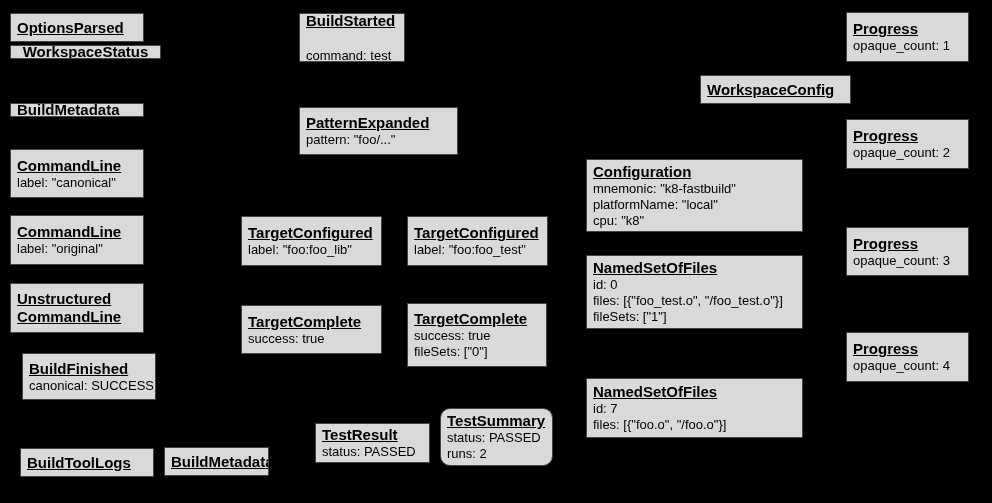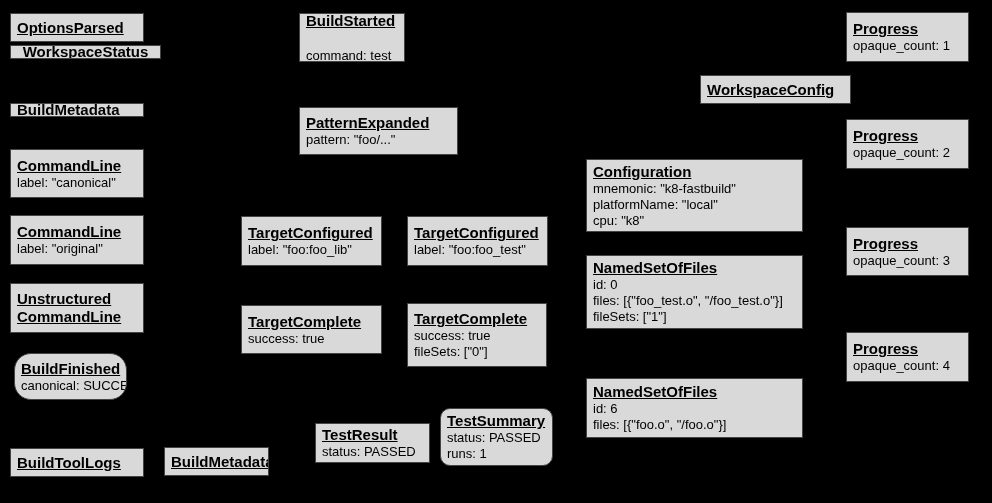--- a/index.html
+++ b/index.html
@@ -58,25 +58,25 @@
       <div class="node-line">label: "canonical"</div>
     </div>
     <div class="node" style="left: 10px; top: 215px; width: 134px; height: 50px;">
       <div class="node-title">CommandLine</div>
       <div class="node-line">label: "original"</div>
     </div>
     <div class="node" style="left: 10px; top: 283px; width: 134px; height: 50px;">
       <div class="node-title">Unstructured</div>
       <div class="node-title">CommandLine</div>
     </div>
-    <div class="node" style="left: 14px; top: 353px; width: 113px; height: 47px; border-radius: 17px;">
+    <div class="node" style="left: 22px; top: 353px; width: 134px; height: 47px;">
       <div class="node-title">BuildFinished</div>
       <div class="node-line">canonical: SUCCESS</div>
     </div>
-    <div class="node" style="left: 10px; top: 448px; width: 134px; height: 29px;">
+    <div class="node" style="left: 20px; top: 448px; width: 134px; height: 29px;">
       <div class="node-title">BuildToolLogs</div>
     </div>
     <div class="node" style="left: 299px; top: 13px; width: 106px; height: 49px; gap: 18px;">
       <div class="node-title">BuildStarted</div>
       <div class="node-line">command: test</div>
     </div>
     <div class="node" style="left: 299px; top: 107px; width: 159px; height: 48px;">
       <div class="node-title">PatternExpanded</div>
       <div class="node-line">pattern: "foo/..."</div>
     </div>
@@ -97,21 +97,21 @@
       <div class="node-line">success: true</div>
       <div class="node-line">fileSets: ["0"]</div>
     </div>
     <div class="node" style="left: 315px; top: 423px; width: 115px; height: 40px; justify-content: center;">
       <div class="node-title">TestResult</div>
       <div class="node-line">status: PASSED</div>
     </div>
     <div class="node" style="left: 440px; top: 408px; width: 113px; height: 58px; border-radius: 10px;">
       <div class="node-title">TestSummary</div>
       <div class="node-line">status: PASSED</div>
-      <div class="node-line">runs: 1</div>
+      <div class="node-line">runs: 2</div>
     </div>
     <div class="node" style="left: 164px; top: 447px; width: 105px; height: 29px;">
       <div class="node-title">BuildMetadata</div>
     </div>
     <div class="node" style="left: 652px; top: 75px; width: 151px; height: 29px; margin-left: 48px;">
       <div class="node-title">WorkspaceConfig</div>
     </div>
     <div class="node" style="left: 586px; top: 159px; width: 217px; height: 73px; justify-content: center;">
       <div class="node-title">Configuration</div>
       <div class="node-line">mnemonic: "k8-fastbuild"</div>
@@ -119,21 +119,21 @@
       <div class="node-line">cpu: "k8"</div>
     </div>
     <div class="node" style="left: 586px; top: 255px; width: 217px; height: 74px;">
       <div class="node-title">NamedSetOfFiles</div>
       <div class="node-line">id: 0</div>
       <div class="node-line">files: [{"foo_test.o", "/foo_test.o"}]</div>
       <div class="node-line">fileSets: ["1"]</div>
     </div>
     <div class="node" style="left: 586px; top: 378px; width: 217px; height: 60px;">
       <div class="node-title">NamedSetOfFiles</div>
-      <div class="node-line">id: 6</div>
+      <div class="node-line">id: 7</div>
       <div class="node-line">files: [{"foo.o", "/foo.o"}]</div>
     </div>
     <div class="node" style="left: 846px; top: 12px; width: 123px; height: 50px;">
       <div class="node-title">Progress</div>
       <div class="node-line">opaque_count: 1</div>
     </div>
     <div class="node" style="left: 846px; top: 119px; width: 123px; height: 50px;">
       <div class="node-title">Progress</div>
       <div class="node-line">opaque_count: 2</div>
     </div>

